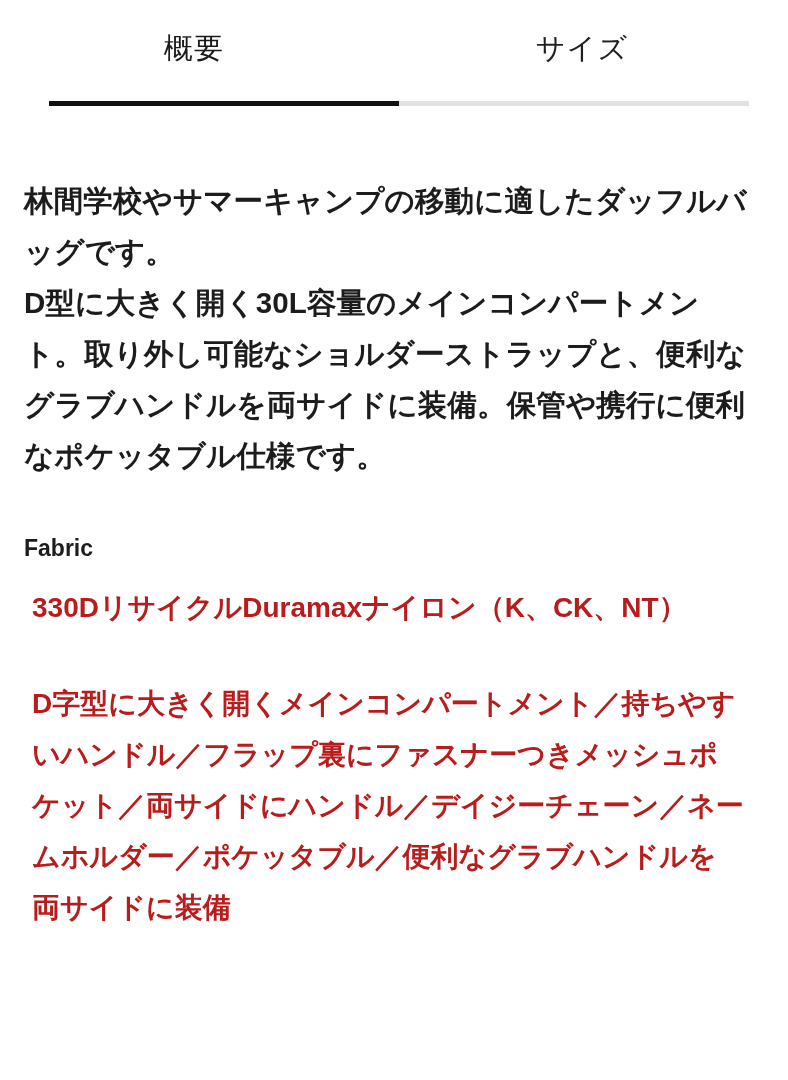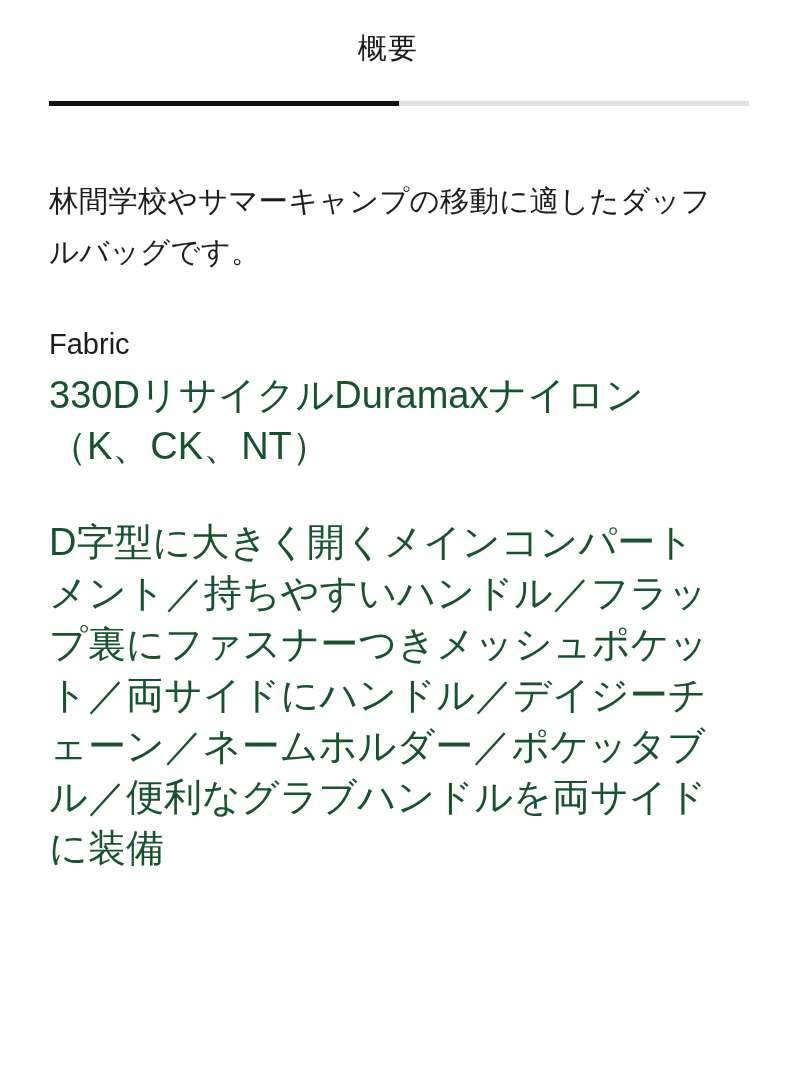--- a/index.html
+++ b/index.html
@@ -57,76 +57,79 @@
   }
   .tab-underline .seg.active {
     background: #111111;
   }
   .tab-underline .seg.idle {
     background: #e2e2e2;
   }
 
   
   .content {
-    padding: 0 49px;
+    padding: 0 24px;
     box-sizing: border-box;
+    font-weight: bold;
   }
 
   .para {
     font-size: 29.5px;
     line-height: 51px;
     letter-spacing: 0.005em;
     color: #1c1c1c;
     margin: 0;
     word-break: break-all;
   }
 
   .block-intro {
     margin-top: 69px;
   }
 
   .section {
     margin-top: 42px;
   }
   .section-title {
-    font-size: 29px;
+    font-size: 23px;
     line-height: 51px;
     color: #1c1c1c;
     margin: 0;
   }
   .section-line {
-    font-size: 38px;
+    font-size: 28px;
     line-height: 51px;
-    color: #14532d;
-    margin: 0;
+    color: #b91c1c;
+    margin: 8px;
     word-break: break-all;
   }
 
   .section-fn {
     margin-top: 45px;
   }
 </style>
 </head>
 <body>
 
 <div class="page">
 
   <div class="tabs">
     <div class="tab">概要</div>
+    <div class="tab inactive">サイズ</div>
   </div>
 
   <div class="tab-underline">
     <div class="seg active"></div>
     <div class="seg idle"></div>
   </div>
 
   <div class="content">
 
     <div class="block-intro">
       <p class="para">林間学校やサマーキャンプの移動に適したダッフルバッグです。</p>
+      <p class="para">D型に大きく開く30L容量のメインコンパートメント。取り外し可能なショルダーストラップと、便利なグラブハンドルを両サイドに装備。保管や携行に便利なポケッタブル仕様です。</p>
     </div>
 
     <div class="section">
       <p class="section-title">Fabric</p>
       <p class="section-line">330DリサイクルDuramaxナイロン（K、CK、NT）</p>
     </div>
 
     <div class="section section-fn">
       <p class="section-line">D字型に大きく開くメインコンパートメント／持ちやすいハンドル／フラップ裏にファスナーつきメッシュポケット／両サイドにハンドル／デイジーチェーン／ネームホルダー／ポケッタブル／便利なグラブハンドルを両サイドに装備</p>
     </div>

